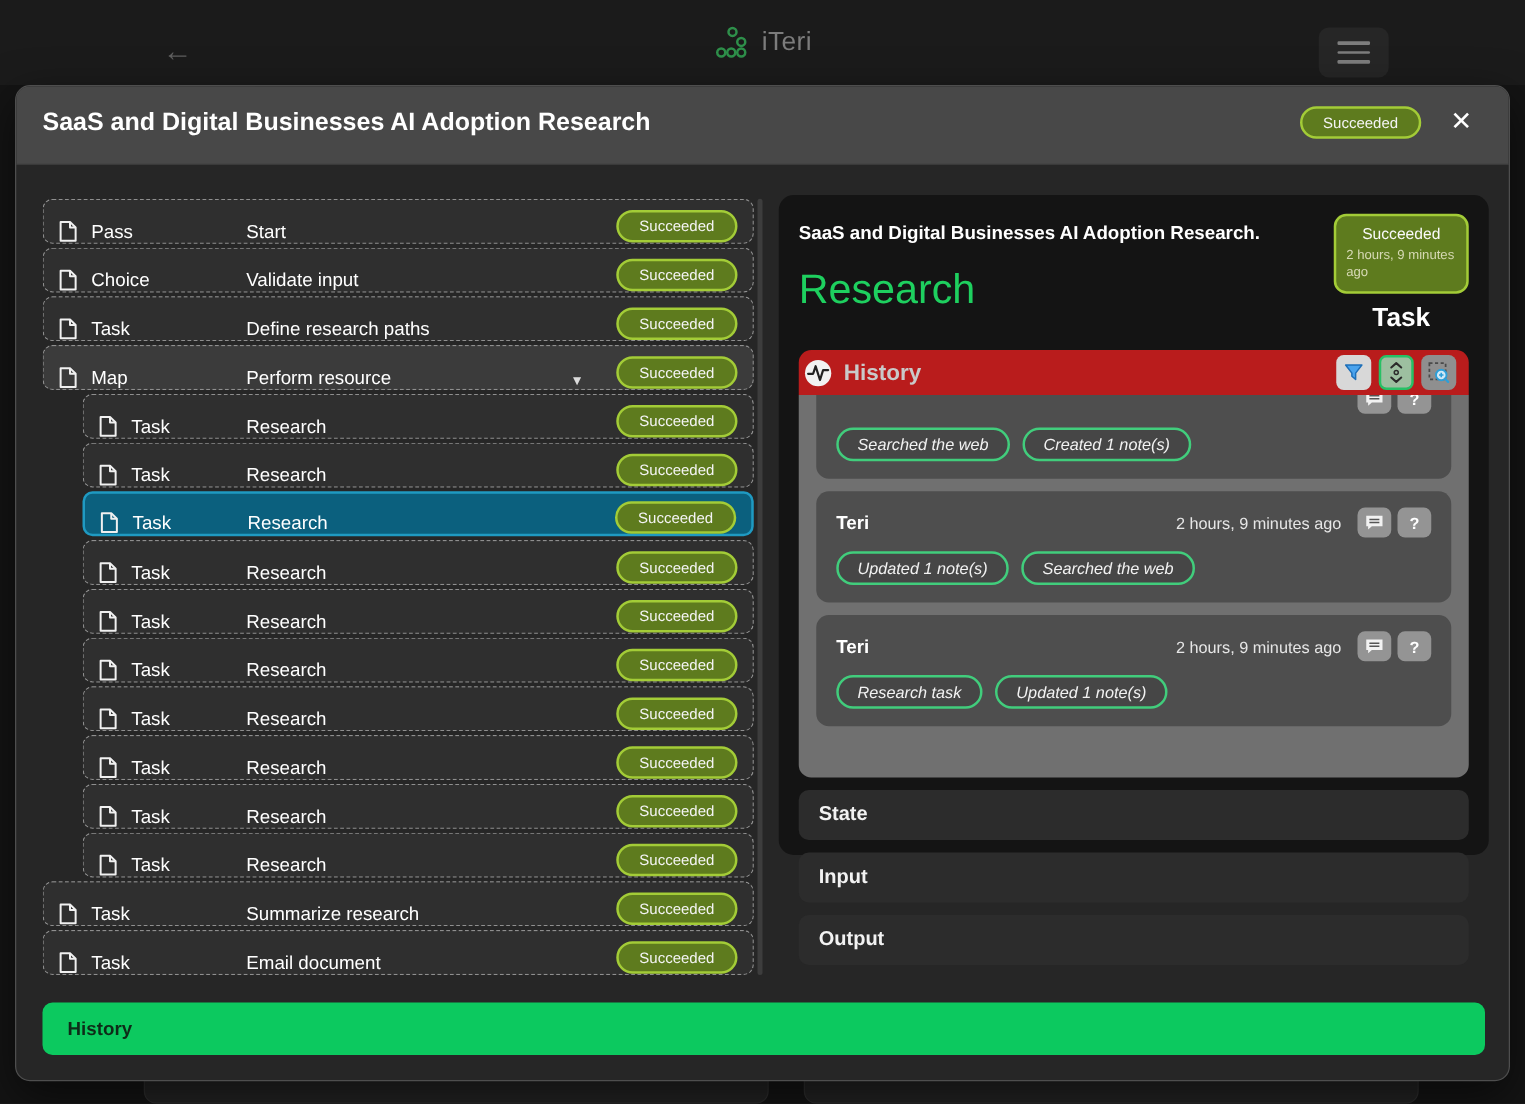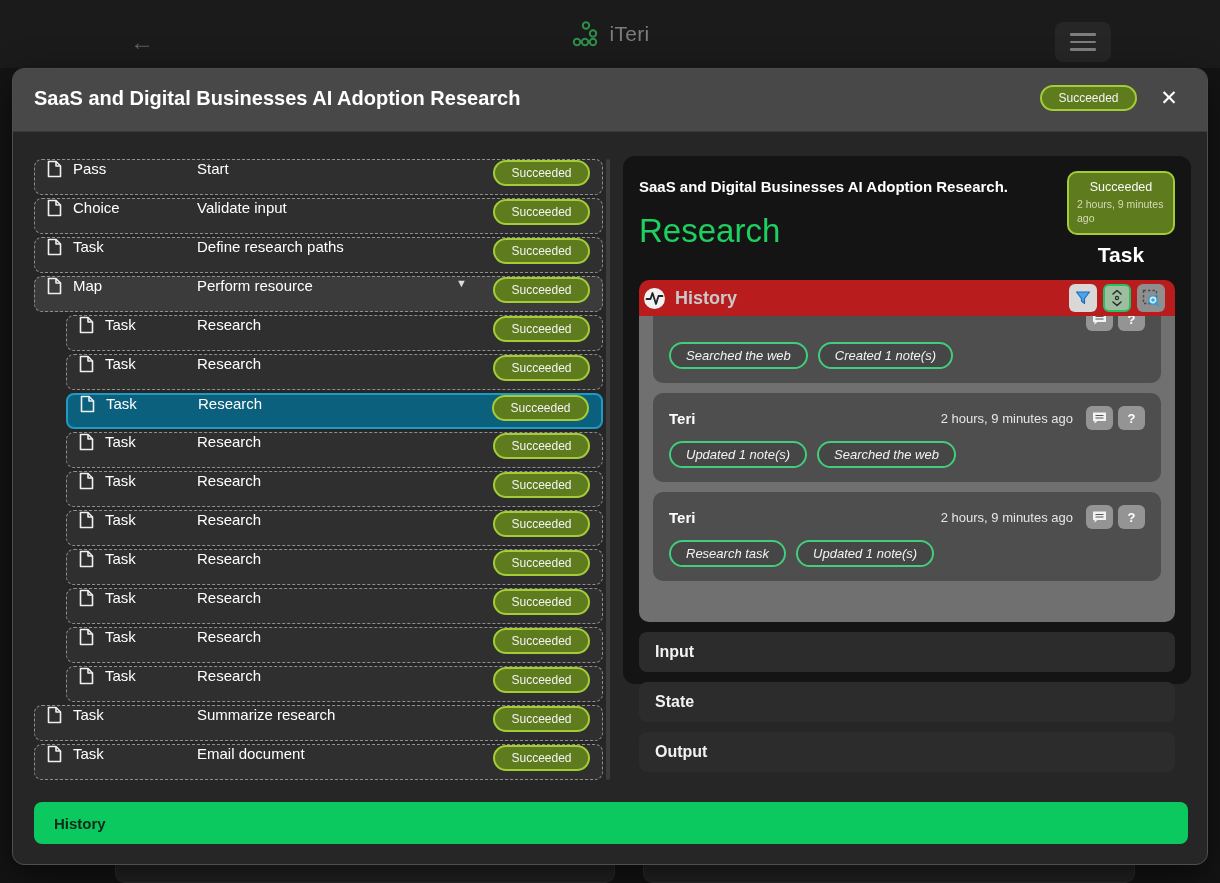--- a/index.html
+++ b/index.html
@@ -41,21 +41,21 @@
 
   
   .badge { display:inline-flex; align-items:center; justify-content:center;
     min-width:97px; height:26px; padding:0 14px;
     background:#5e7b1e; border:2px solid #a3cc37; border-radius:14px;
     color:#f4f4f4; font-size:12px; white-space:nowrap; }
 
   
   .step-list { position:absolute; left:21px; top:90px; width:569px;
     display:flex; flex-direction:column; gap:3px; }
-  .step-row { height:36px; display:flex; align-items:flex-start; padding:0 12px;
+  .step-row { height:36px; display:flex; align-items:flex-end; padding:0 12px;
     background:#2f2f2f; border:1px dashed #8f8f8f; border-radius:8px; cursor:pointer; }
   .step-row.indent { margin-left:32px; }
   .step-row.expanded { background:#3b3b3b; }
   .step-row.selected { background:#0b607e; border:2px solid #1f9ac2; }
   .doc-icon { width:16px; height:18px; flex:0 0 auto; margin-right:10px; display:flex; align-items:center; }
   .step-type { width:124px; font-size:15px; color:#fff; }
   .step-row.indent .step-type { width:92px; }
   .step-name { flex:1; font-size:15px; color:#fff; }
   .caret { color:#dcdcdc; font-size:11px; margin-right:26px; }
   .list-scrollbar { position:absolute; left:593px; top:90px; width:4px; height:621px;
@@ -437,24 +437,24 @@
             <div class="hcard-chips">
 
             <span class="chip">Research task</span>
               <span class="chip">Updated 1 note(s)</span>
             </div>
           </div>
         </div>
     </div>
 
     <div class="section-bar">
+      <span>State</span>
+    </div>
+    <div class="section-bar">
       <span>Input</span>
-    </div>
-    <div class="section-bar">
-      <span>State</span>
     </div>
     <div class="section-bar">
       <span>Output</span>
     </div>
   </div>
 
   <button class="response-bar">
     <span>History</span>
   </button>
 </div>

